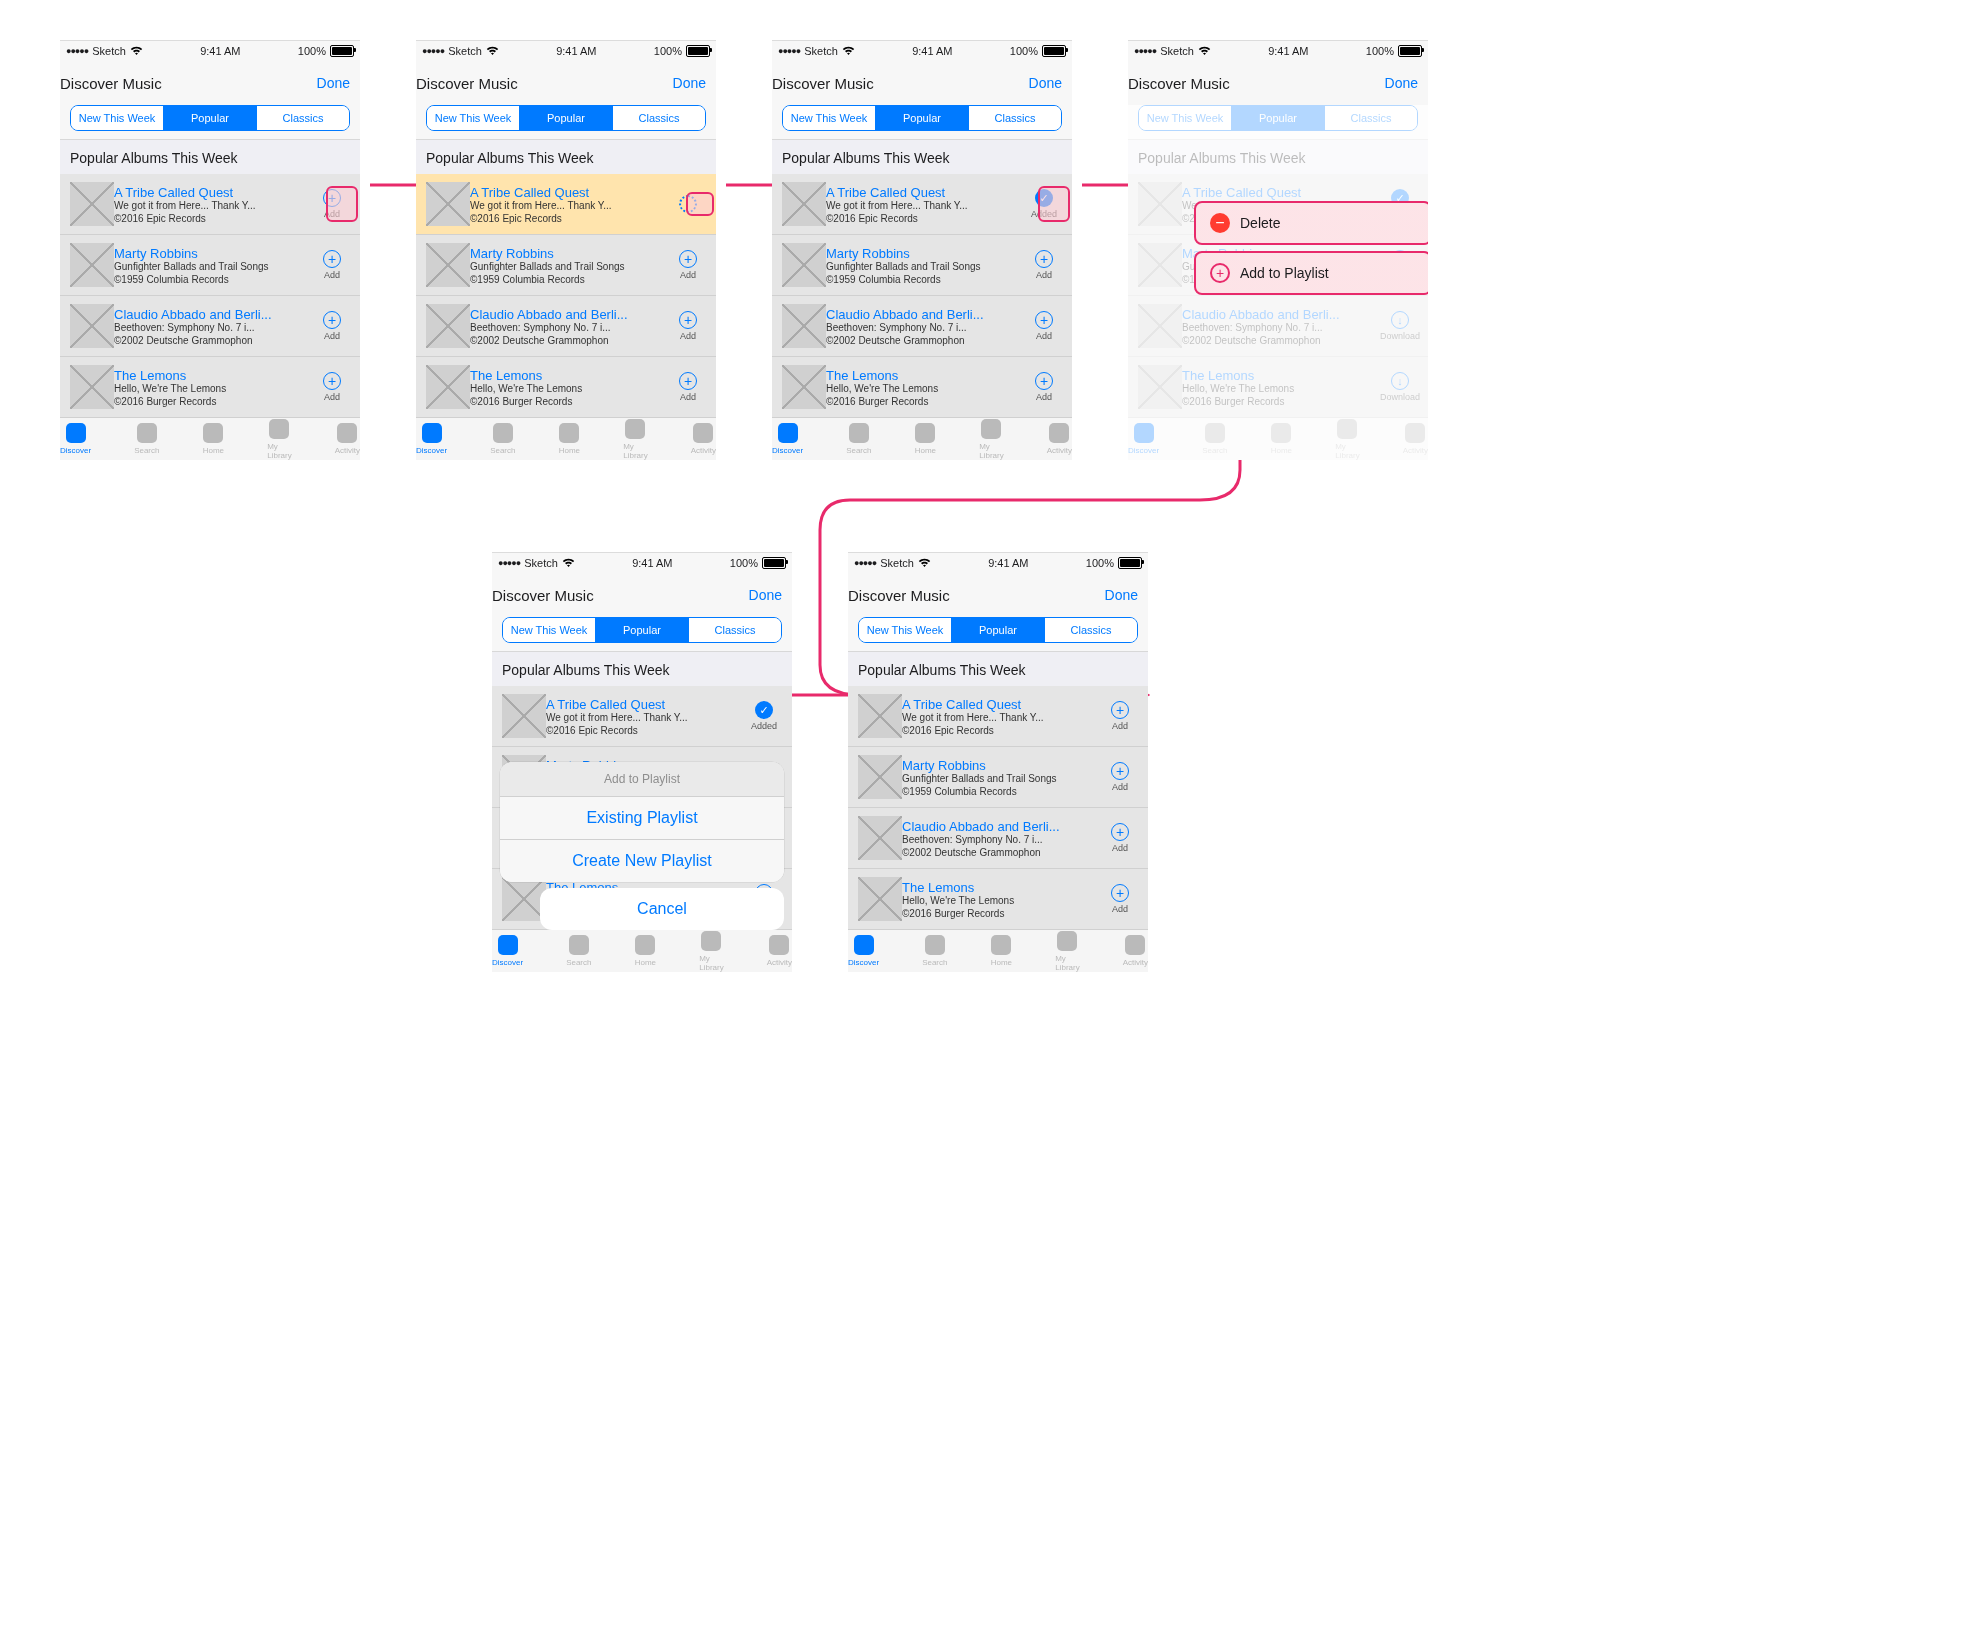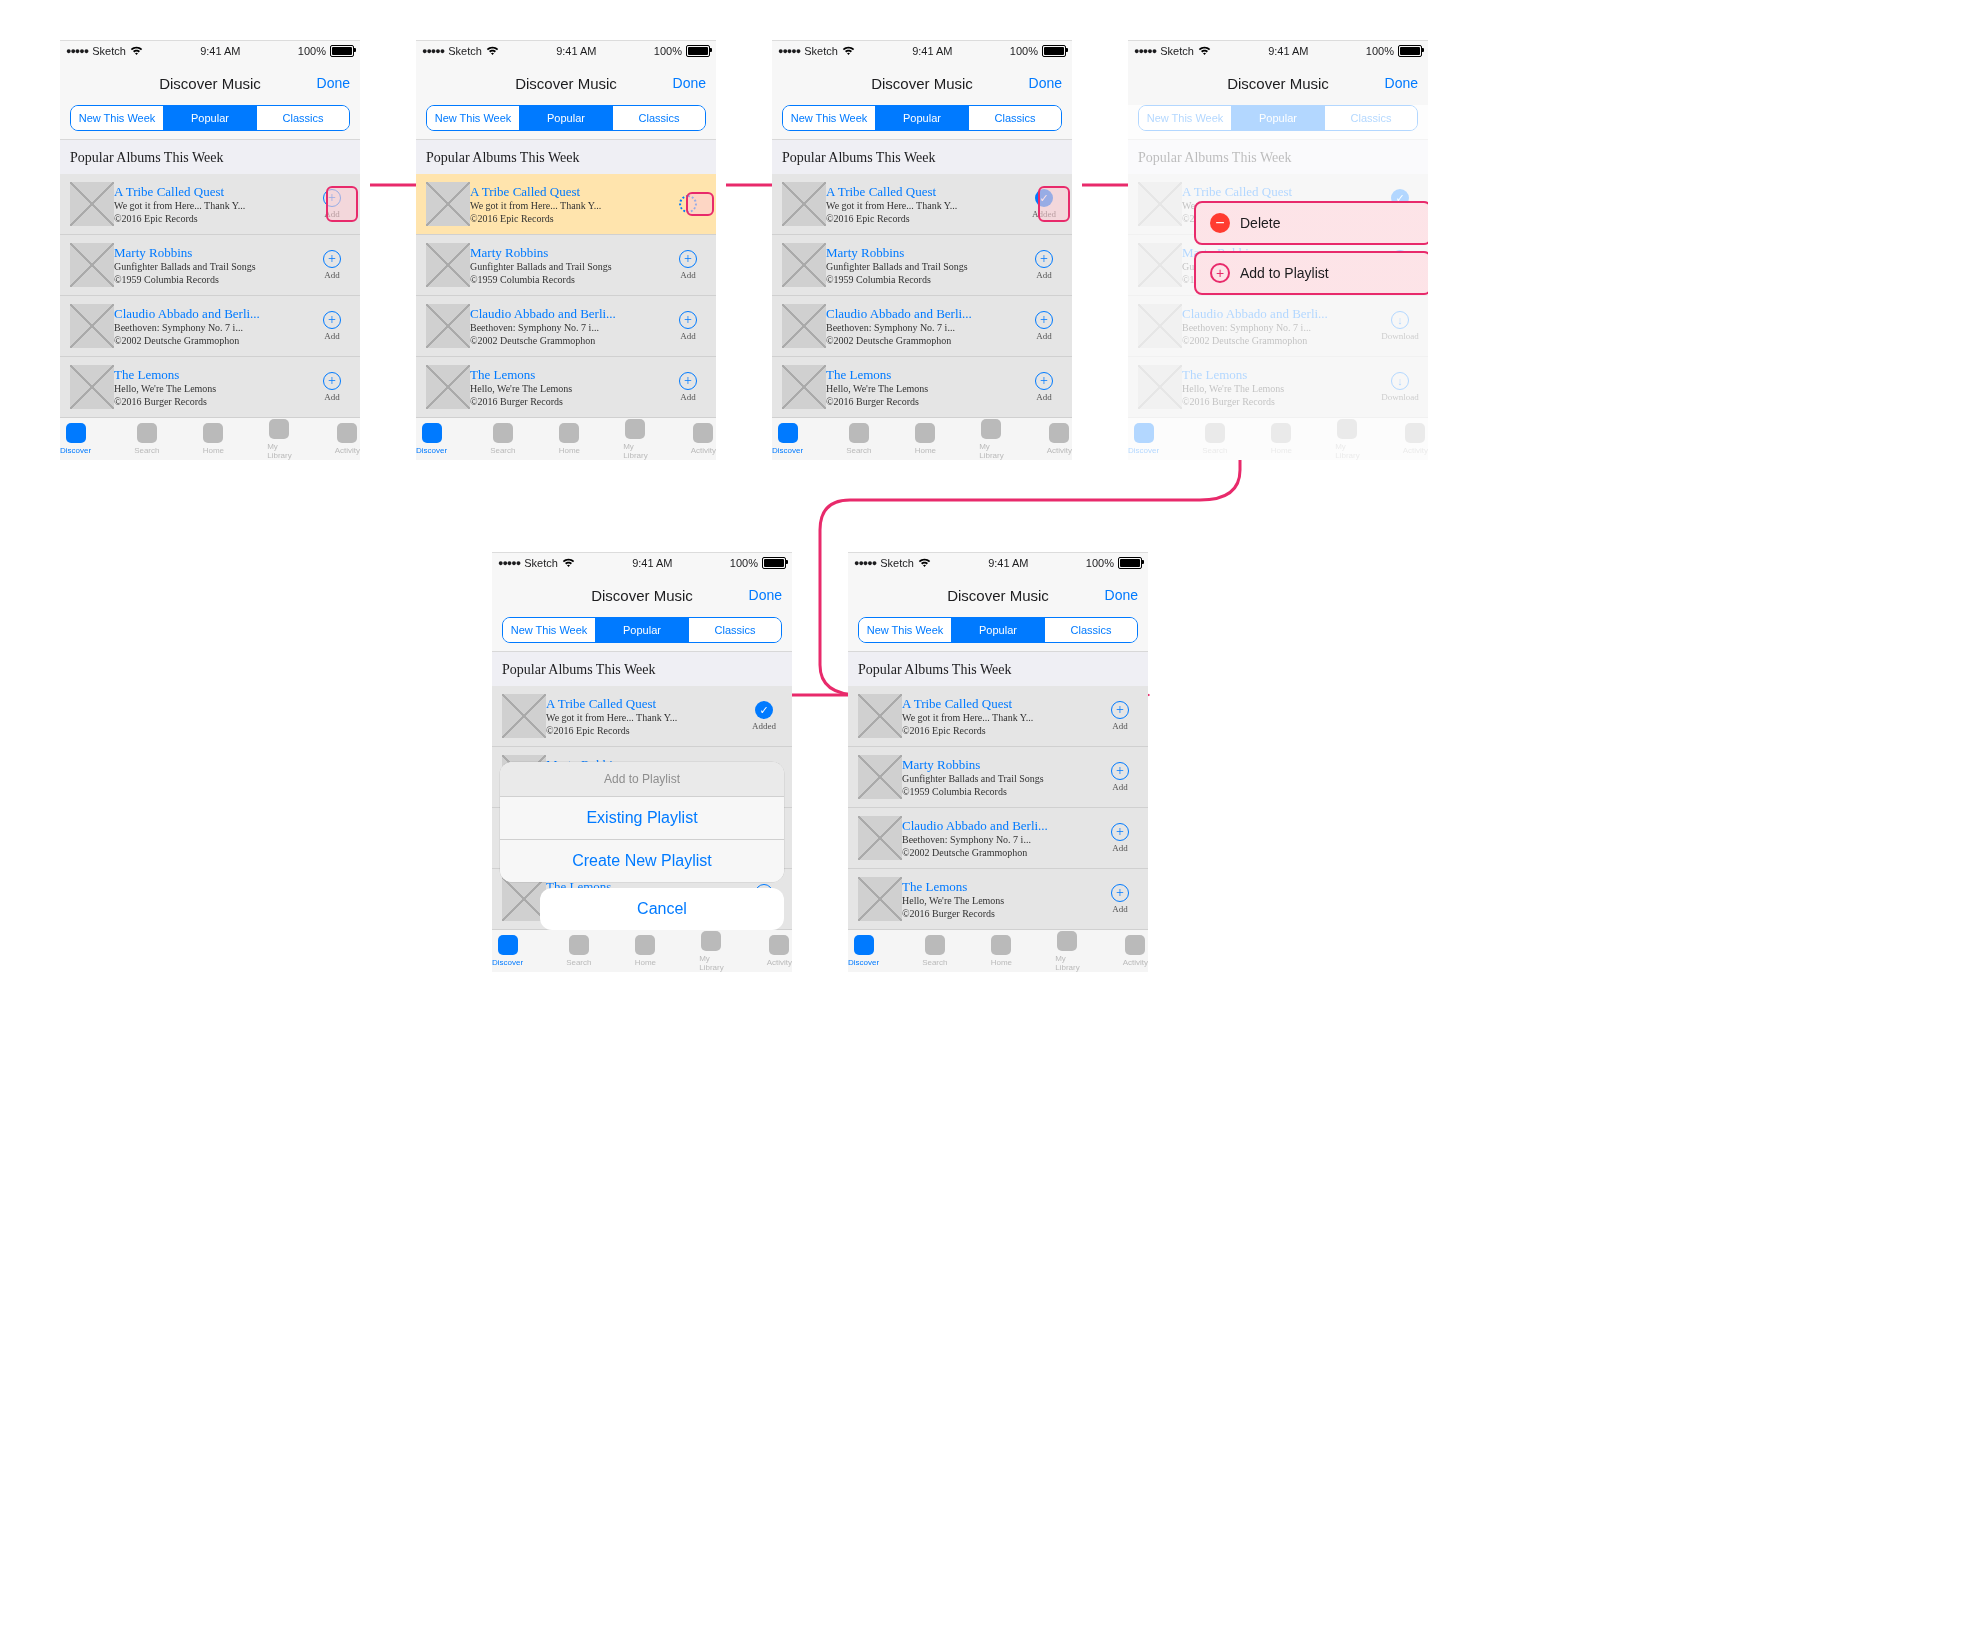--- a/index.html
+++ b/index.html
@@ -57,21 +57,21 @@
   .wifi-icon svg { display:block; }
   .batt { display:flex; align-items:center; gap:4px; }
   .batt-icon { width: 22px; height: 10px; border:1px solid #000; border-radius:2px; position:relative; }
   .batt-icon::after { content:""; position:absolute; right:-3px; top:2px; width:2px; height:4px; background:#000; border-radius:0 1px 1px 0;}
   .batt-icon::before { content:""; position:absolute; left:1px; top:1px; bottom:1px; right:1px; background:#000; border-radius:1px;}
   
   .nav {
     height: 44px;
     display:flex;
     align-items:center;
-    justify-content:center;
+    justify-content:flex-start;
     position:relative;
     background: var(--header-bg);
   }
   .nav-title { font-size: 15px; font-weight: 500; }
   .nav-right { position:absolute; right:10px; color: var(--blue); font-size: 14px; }
   
   .segwrap { padding: 0 10px 8px; background: var(--header-bg); border-bottom:1px solid #d8d8d8; }
   .segmented {
     display:flex;
     border:1px solid var(--blue);
@@ -85,21 +85,21 @@
     align-items:center;
     justify-content:center;
     font-size: 11px;
     color: var(--blue);
     background:#fff;
     border-right:1px solid var(--blue);
   }
   .segmented .seg:last-child { border-right:none; }
   .segmented .seg.active { background: var(--blue); color:#fff; }
   
-  .list { flex:1; overflow:hidden; background:#14b8a6; position:relative;font-family:Liberation Serif, serif; }
+  .list { flex:1; overflow:hidden; background:#14b8a6; position:relative; }
   .section-header {
     padding: 10px 10px 8px;
     font-size: 14px;
     font-weight: 500;
     background:#efeff4;
   }
   .row {
     display:flex;
     align-items:center;
     padding: 8px 10px;

